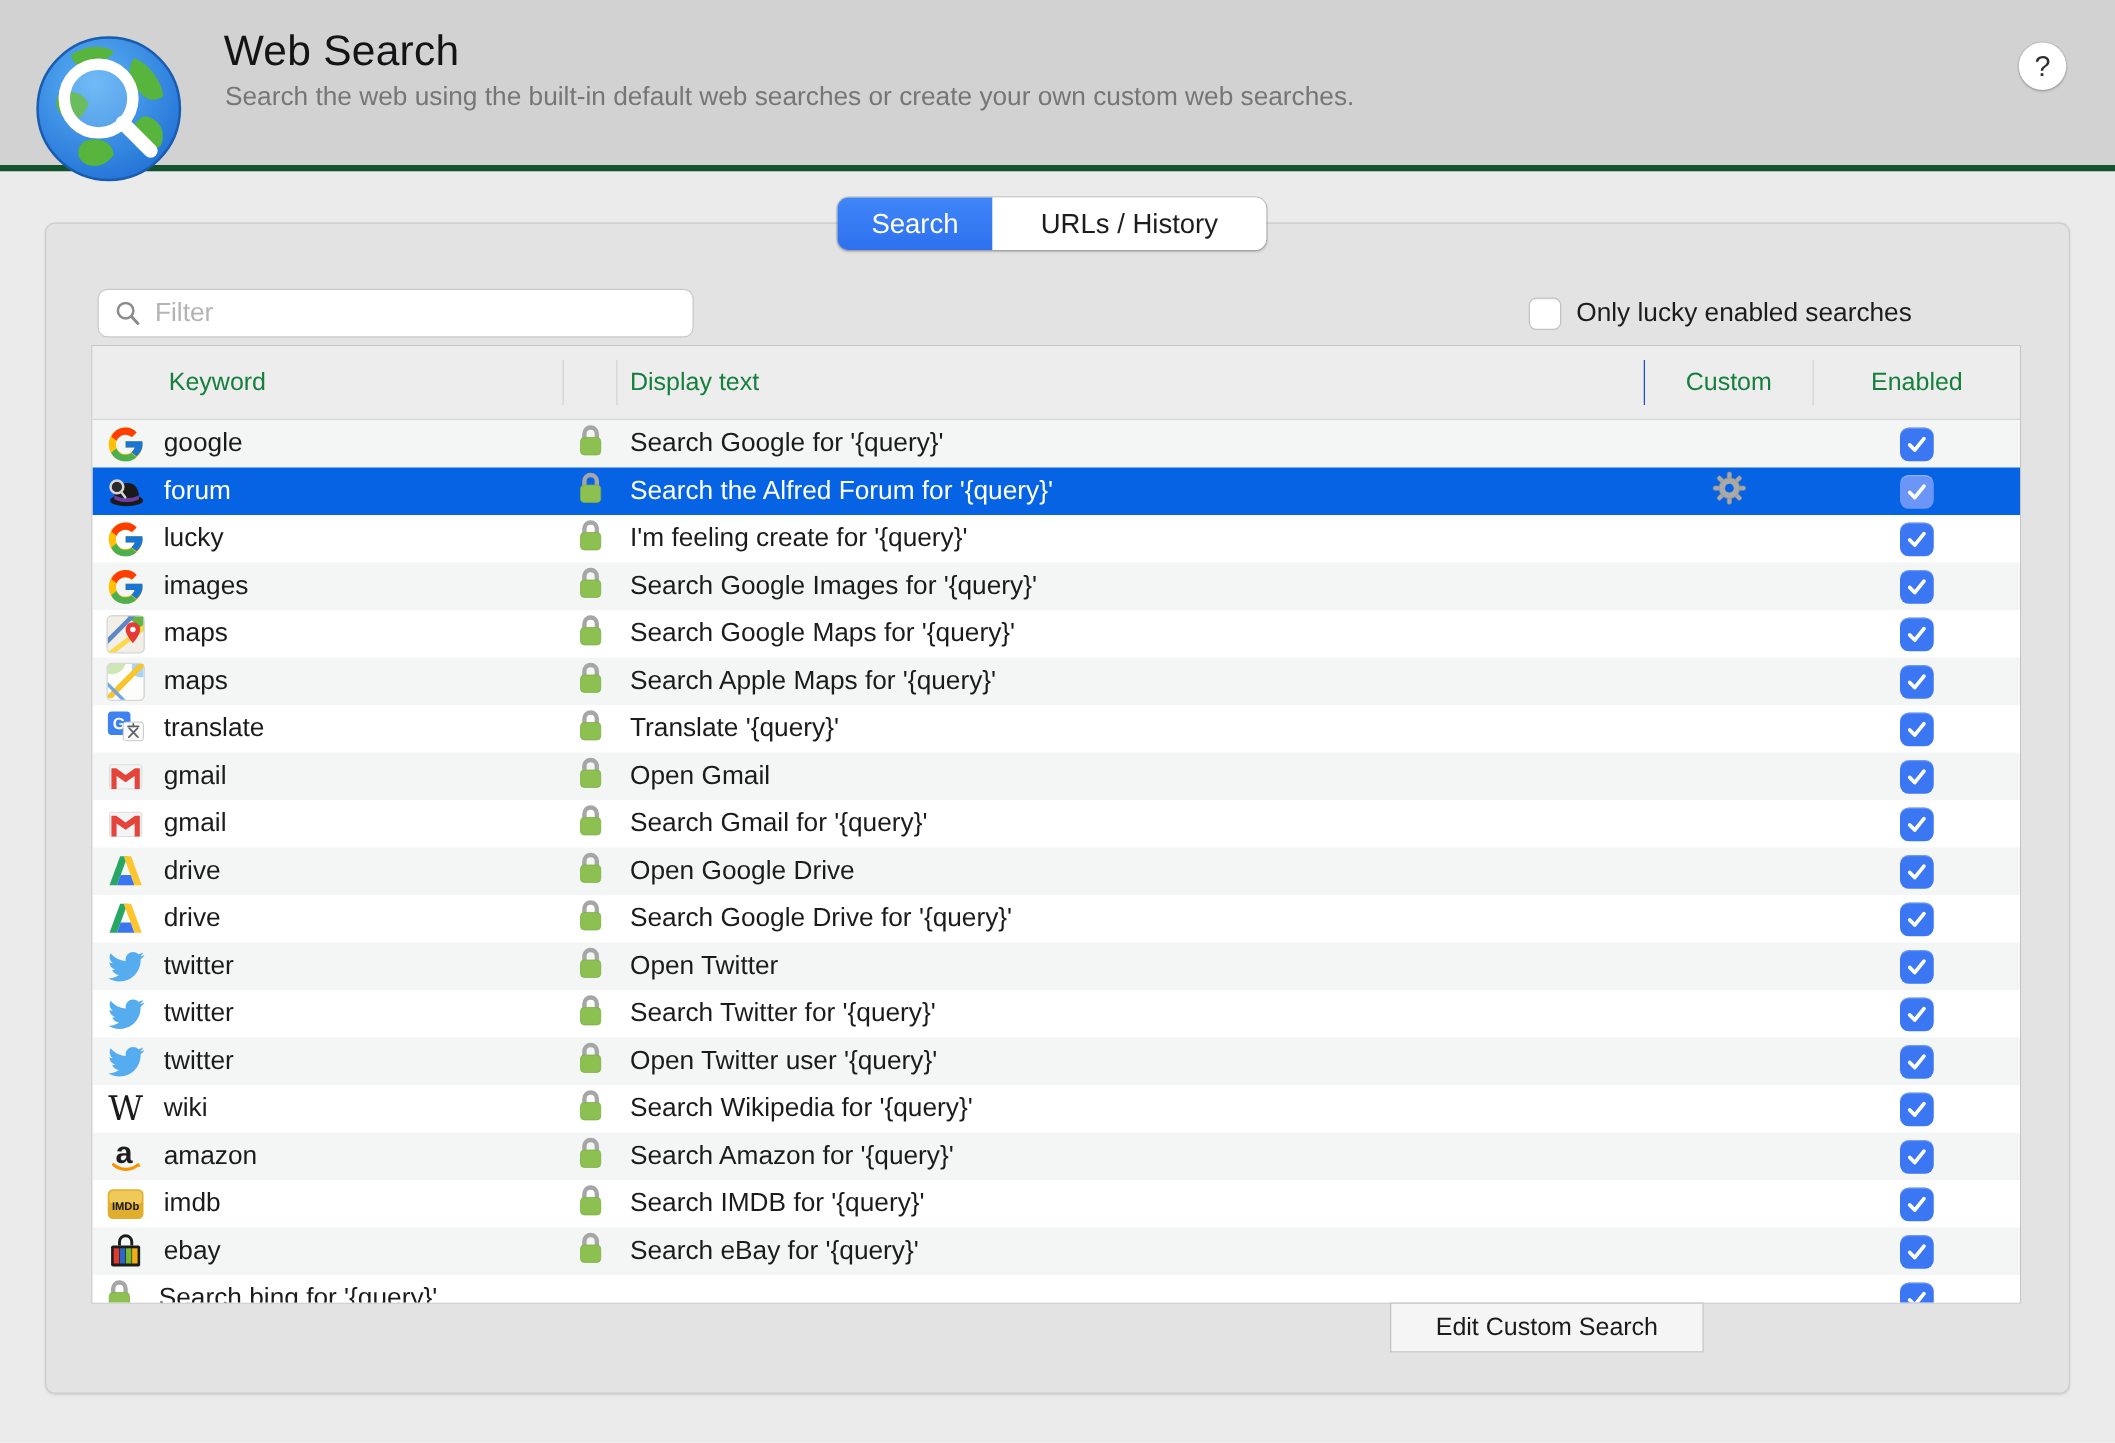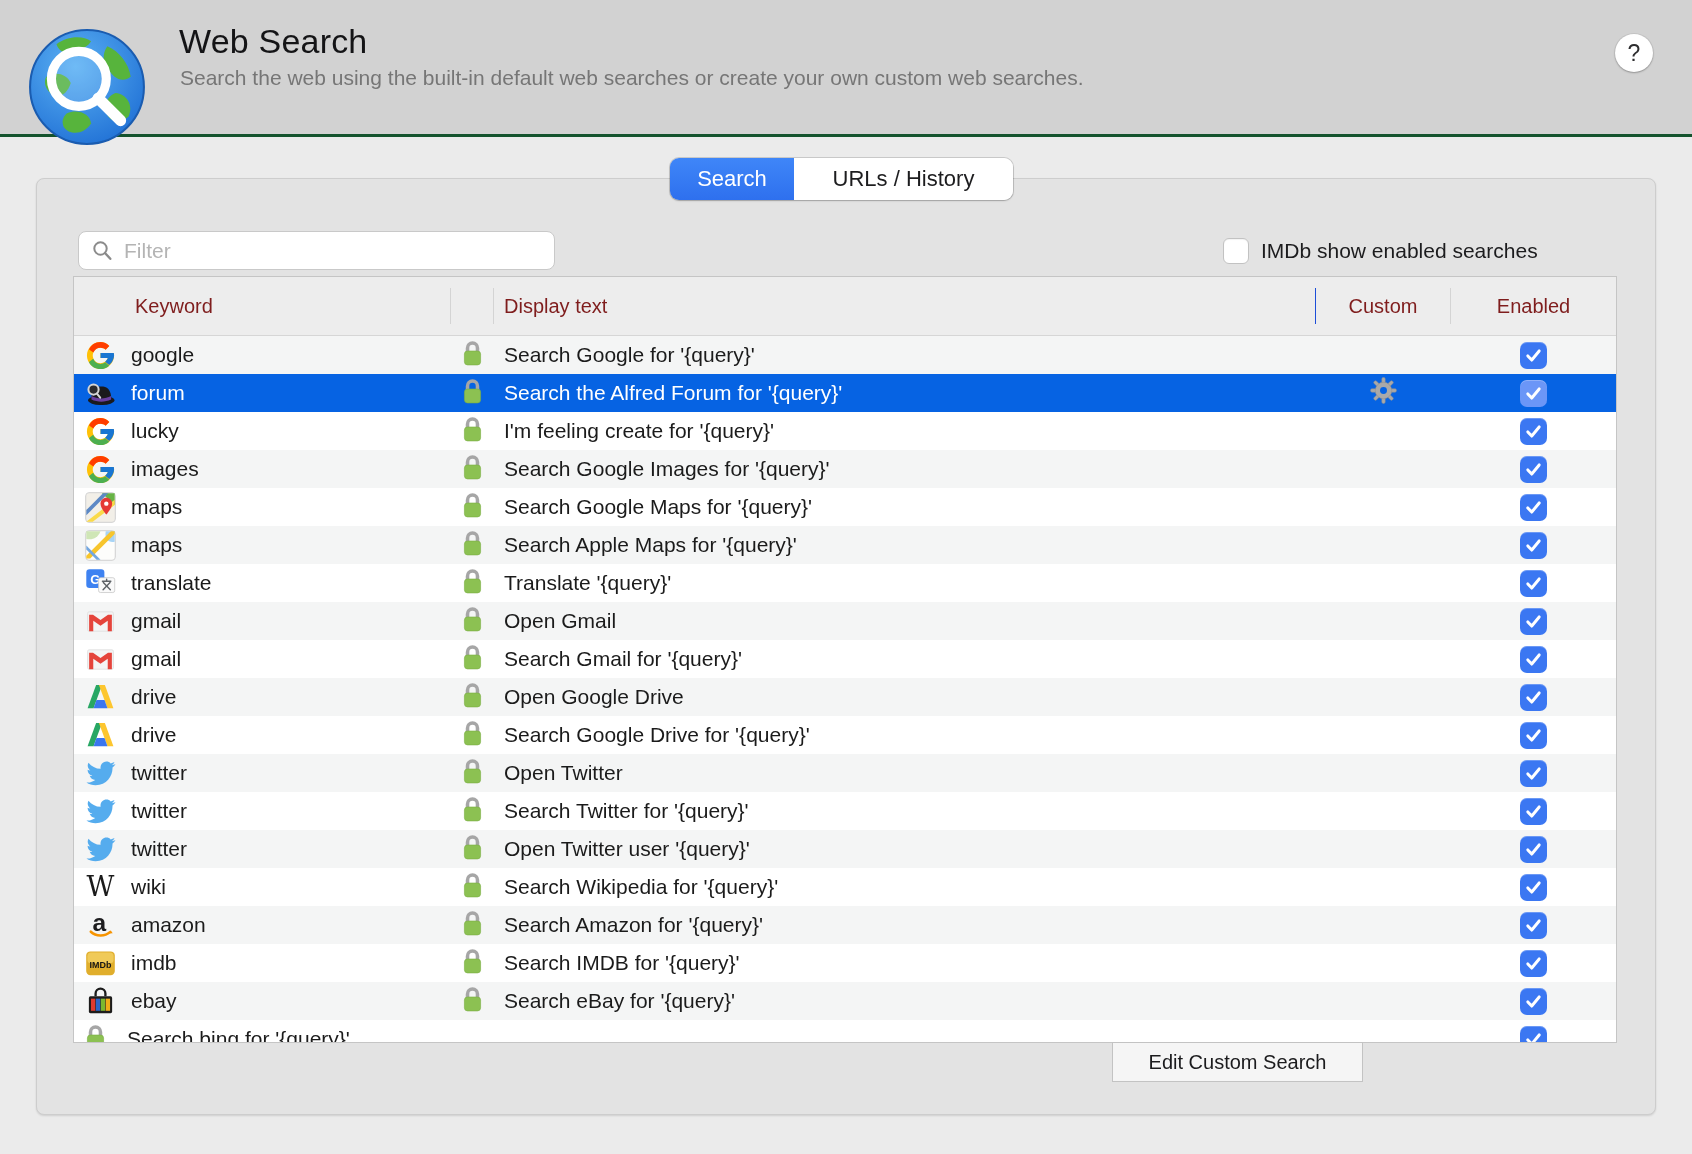--- a/index.html
+++ b/index.html
@@ -2,21 +2,21 @@
 <html><head>
 <meta charset="utf-8">
 <style>
   * { margin:0; padding:0; box-sizing:border-box; }
   html,body { background:#ebebeb; }
   body { font-family:"Liberation Sans", sans-serif; color:#1b1b1b; }
   .page { position:relative; width:1692px; height:1154px; background:#ebebeb; overflow:hidden; }
 
   
   .hdr { position:absolute; left:0; top:0; width:1692px; height:137px;
-         background:#d2d2d2; border-bottom:3px solid #14532d; }
+         background:#d2d2d2; border-bottom:5px solid #14532d; }
   .globe { position:absolute; left:26px; top:26px; width:122px; height:122px; z-index:3; }
   .hdr-title { position:absolute; left:179px; top:22px; font-size:34px; color:#141416; letter-spacing:.2px; }
   .hdr-sub { position:absolute; left:180px; top:66px; font-size:21px; color:#767676; }
   .help-btn { position:absolute; left:1615px; top:34px; width:38px; height:38px; border-radius:50%;
               background:#fff; box-shadow:0 1px 2px rgba(0,0,0,.25), 0 0 0 1px rgba(0,0,0,.06);
               display:flex; align-items:center; justify-content:center;
               font-size:23px; color:#2d2d2f; cursor:default; }
 
   
   .panel { position:absolute; left:36px; top:178px; width:1620px; height:937px;
@@ -43,21 +43,21 @@
   
   .only-wrap { position:absolute; left:1223px; top:238px; display:flex; align-items:center; }
   .cb-plain { width:26px; height:26px; background:#fff; border:1px solid #c2c2c2; border-radius:6px;
               box-shadow:inset 0 1px 1px rgba(0,0,0,.05); }
   .only-label { margin-left:12px; font-size:21px; color:#1c1c1e; }
 
   
   .table { position:absolute; left:73px; top:276px; width:1544px; height:767px;
            background:#fff; border:1px solid #c5c5c5; overflow:hidden; }
   .thead { display:flex; height:59px; background:#ededed; border-bottom:1px solid #d6d6d6;
-           align-items:center; font-size:20px; color:#7f1d1d; }
+           align-items:center; font-size:20px; color:#15803d; }
   .c-kw { width:377px; } .c-lock { width:43px; } .c-display { flex:1; }
   .c-custom { width:135px; } .c-enabled { width:165px; }
   .thead .c-kw { padding-left:61px; border-right:1px solid #d4d4d4; height:36px; line-height:36px; }
   .thead .c-lock { border-right:1px solid #d4d4d4; height:36px; }
   .thead .c-display { padding-left:10px; border-right:1px solid #1d4ed8; height:36px; line-height:36px; }
   .thead .c-custom { text-align:center; border-right:1px solid #d4d4d4; height:36px; line-height:36px; }
   .thead .c-enabled { text-align:center; }
 
   .row { display:flex; height:38px; align-items:center; font-size:21px; background:#fff; }
   .row.alt { background:#f4f5f5; }
@@ -132,21 +132,21 @@
   <div class="filter">
     <svg viewBox="0 0 24 24">
       <circle cx="9.5" cy="9.5" r="6.2" fill="none" stroke="#8b8b8b" stroke-width="2"></circle>
       <line x1="14.2" y1="14.2" x2="19.3" y2="19.8" stroke="#8b8b8b" stroke-width="2.4" stroke-linecap="round"></line>
     </svg>
     <input type="text" placeholder="Filter" style="">
   </div>
 
   <div class="only-wrap">
     <div class="cb-plain"></div>
-    <div class="only-label">IMDb show enabled searches</div>
+    <div class="only-label">Only lucky enabled searches</div>
   </div>
 
   <div class="table">
     <div class="thead">
       <div class="c-kw">Keyword</div>
       <div class="c-lock"></div>
       <div class="c-display">Display text</div>
       <div class="c-custom">Custom</div>
       <div class="c-enabled">Enabled</div>
     </div>

